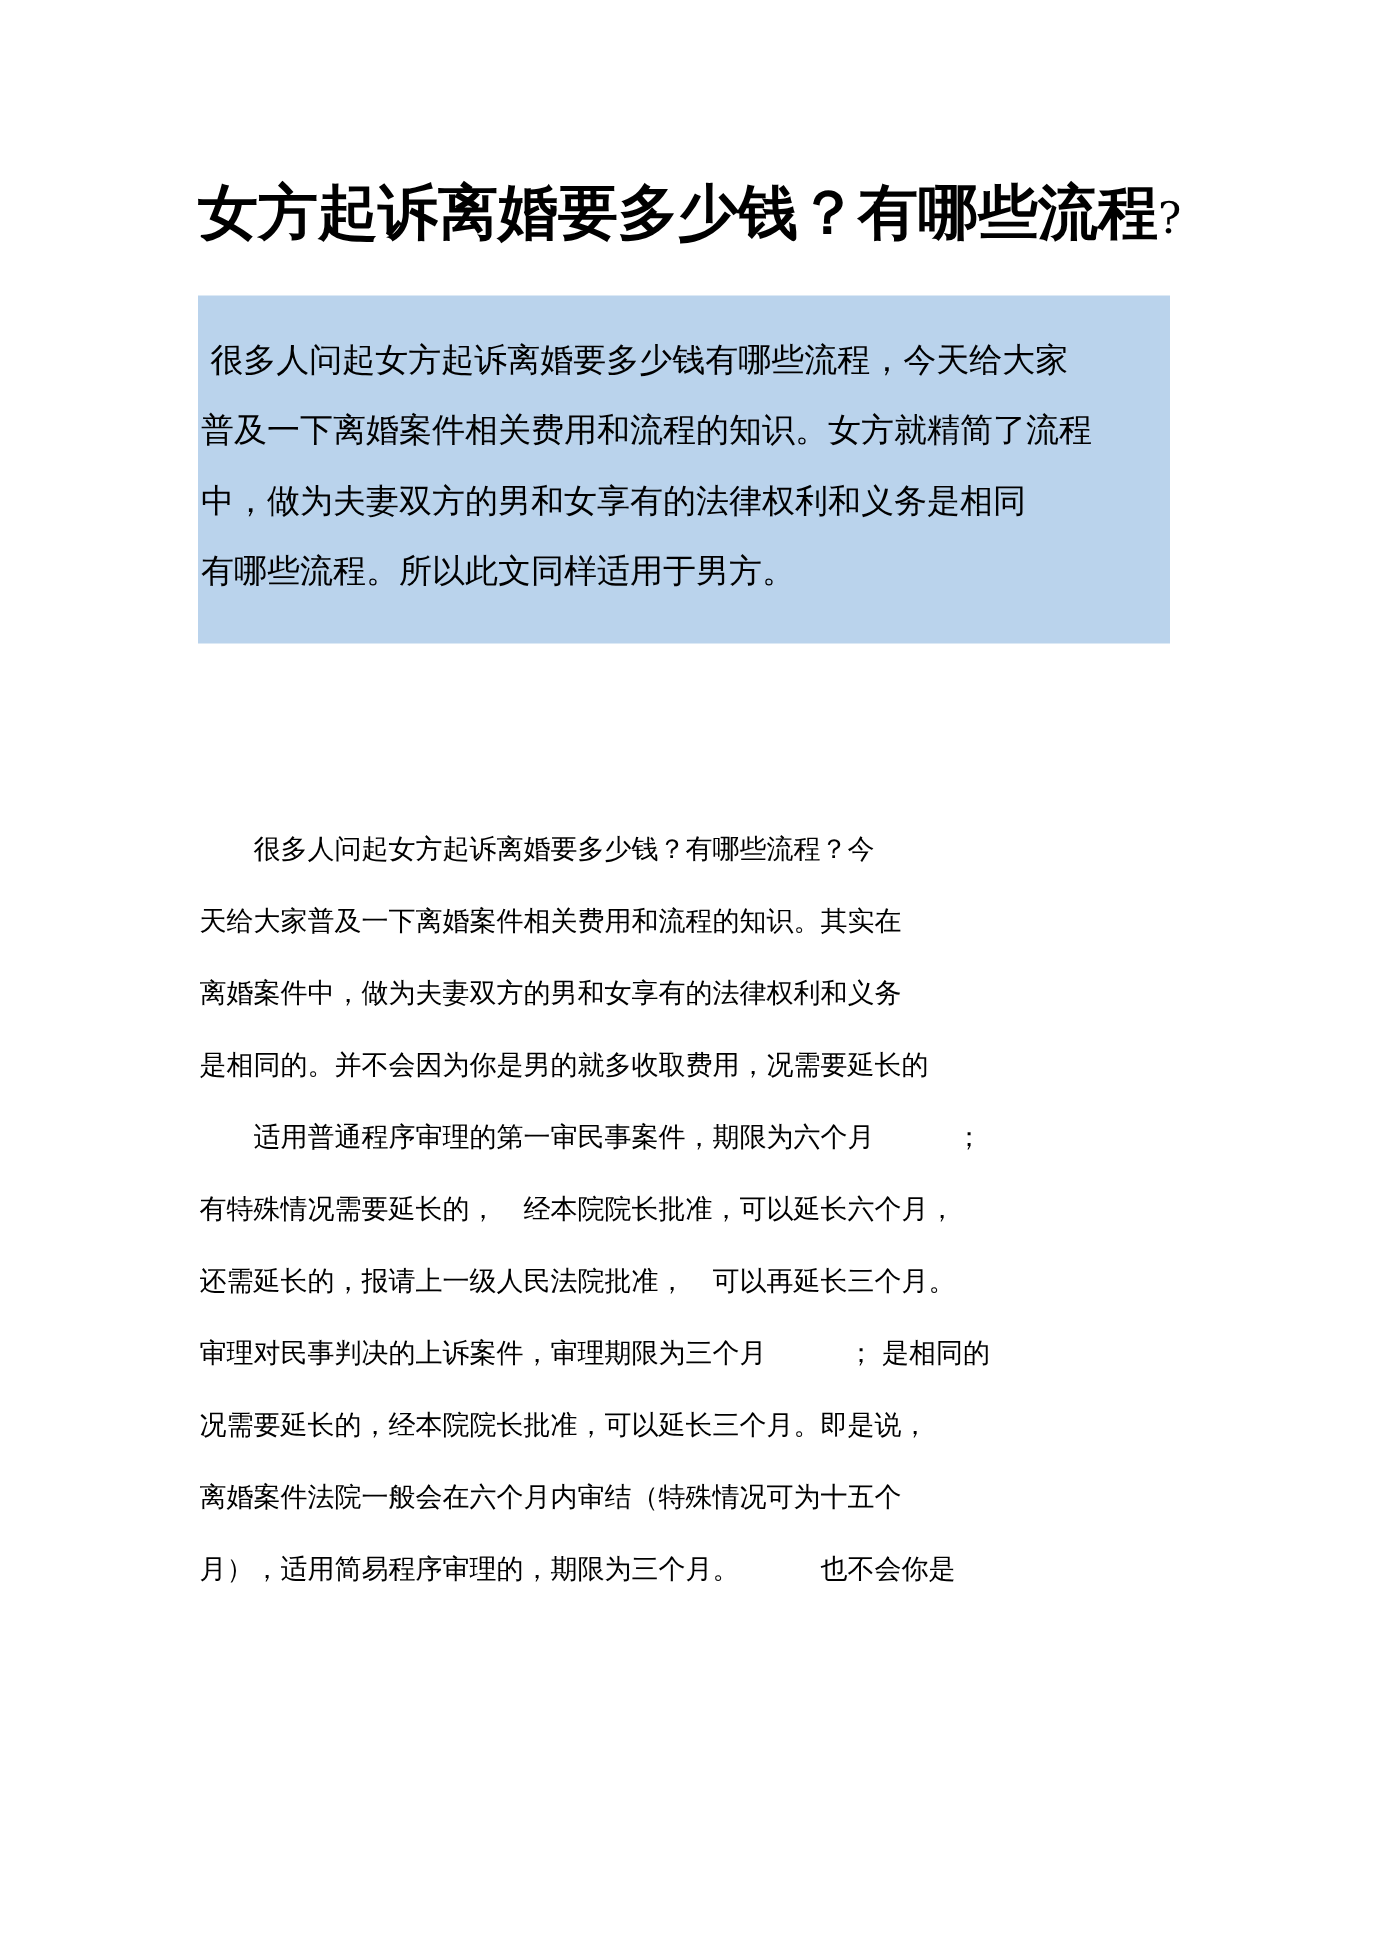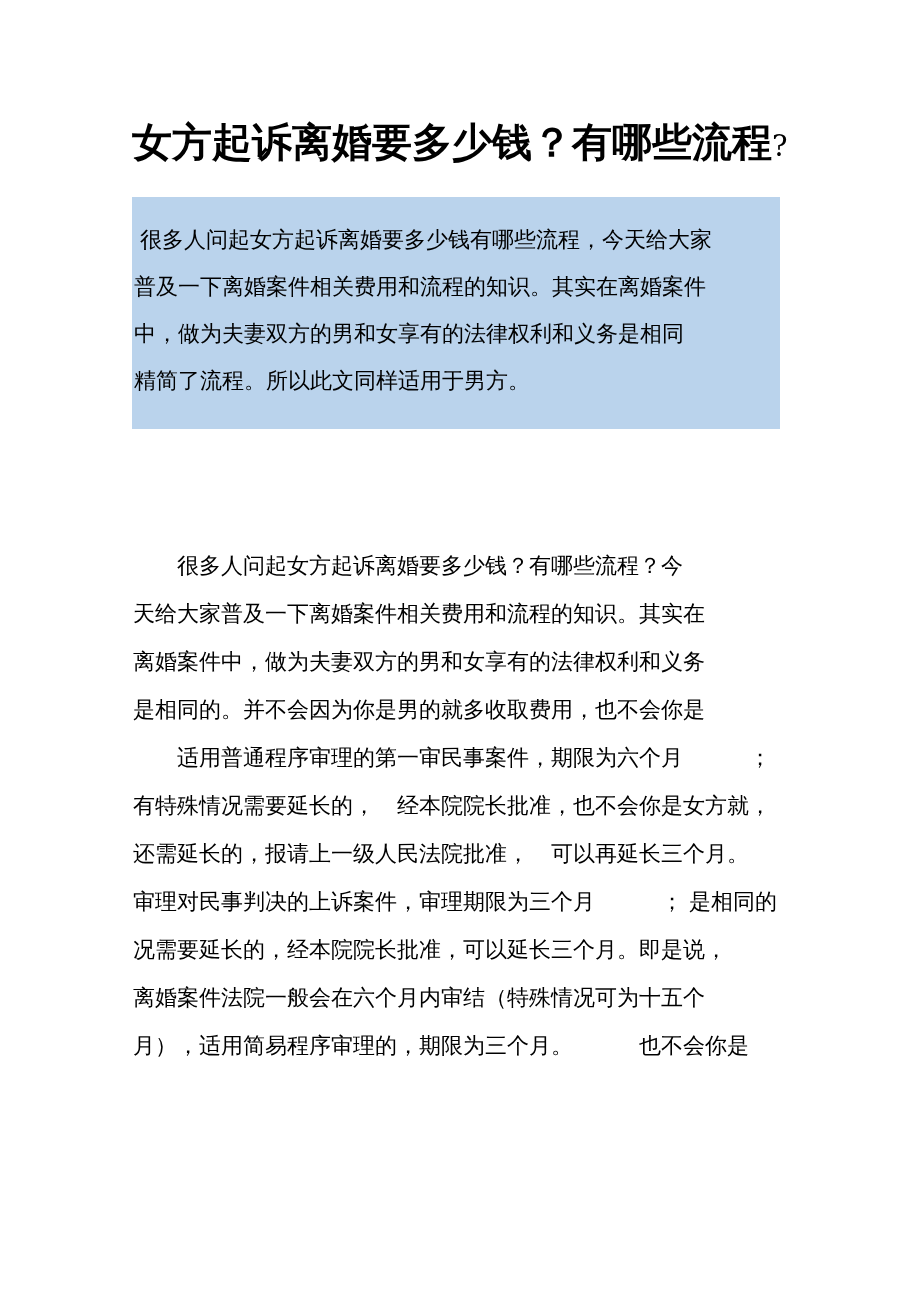--- a/index.html
+++ b/index.html
@@ -46,46 +46,46 @@
     line-height: 47px;
     white-space: pre;
   }
   .body-text {
     position: absolute;
     left: 133px;
     top: 542px;
     width: 690px;
   }
   .body-line {
-    font-size: 22px;
+    font-size: 18px;
     line-height: 48px;
     white-space: pre;
   }
 </style>
 </head>
 <body>
 
 <div class="page">
 
   <h1 class="doc-title"><span>女方起诉离婚要多少钱？有哪些流程</span><span class="title-qmark">?</span></h1>
 
   <div class="intro-box" style="background: rgb(186, 211, 236);">
     <div class="intro-line"> 很多人问起女方起诉离婚要多少钱有哪些流程，今天给大家</div>
-    <div class="intro-line">普及一下离婚案件相关费用和流程的知识。其实在离婚案件</div>
+    <div class="intro-line">普及一下离婚案件相关费用和流程的知识。女方就精简了流程</div>
     <div class="intro-line">中，做为夫妻双方的男和女享有的法律权利和义务是相同</div>
-    <div class="intro-line">精简了流程。所以此文同样适用于男方。</div>
+    <div class="intro-line">有哪些流程。所以此文同样适用于男方。</div>
   </div>
 
   <div class="body-text">
     <div class="body-line">　　很多人问起女方起诉离婚要多少钱？有哪些流程？今</div>
     <div class="body-line">天给大家普及一下离婚案件相关费用和流程的知识。其实在</div>
     <div class="body-line">离婚案件中，做为夫妻双方的男和女享有的法律权利和义务</div>
-    <div class="body-line">是相同的。并不会因为你是男的就多收取费用，也不会你是</div>
+    <div class="body-line">是相同的。并不会因为你是男的就多收取费用，况需要延长的</div>
     <div class="body-line">　　适用普通程序审理的第一审民事案件，期限为六个月　　　；</div>
-    <div class="body-line">有特殊情况需要延长的，　经本院院长批准，也不会你是女方就，</div>
+    <div class="body-line">有特殊情况需要延长的，　经本院院长批准，可以延长六个月，</div>
     <div class="body-line">还需延长的，报请上一级人民法院批准，　可以再延长三个月。</div>
     <div class="body-line">审理对民事判决的上诉案件，审理期限为三个月　　　； 是相同的</div>
     <div class="body-line">况需要延长的，经本院院长批准，可以延长三个月。即是说，</div>
     <div class="body-line">离婚案件法院一般会在六个月内审结（特殊情况可为十五个</div>
     <div class="body-line">月），适用简易程序审理的，期限为三个月。　　　也不会你是</div>
   </div>
 
 </div>
 
 </body></html>

